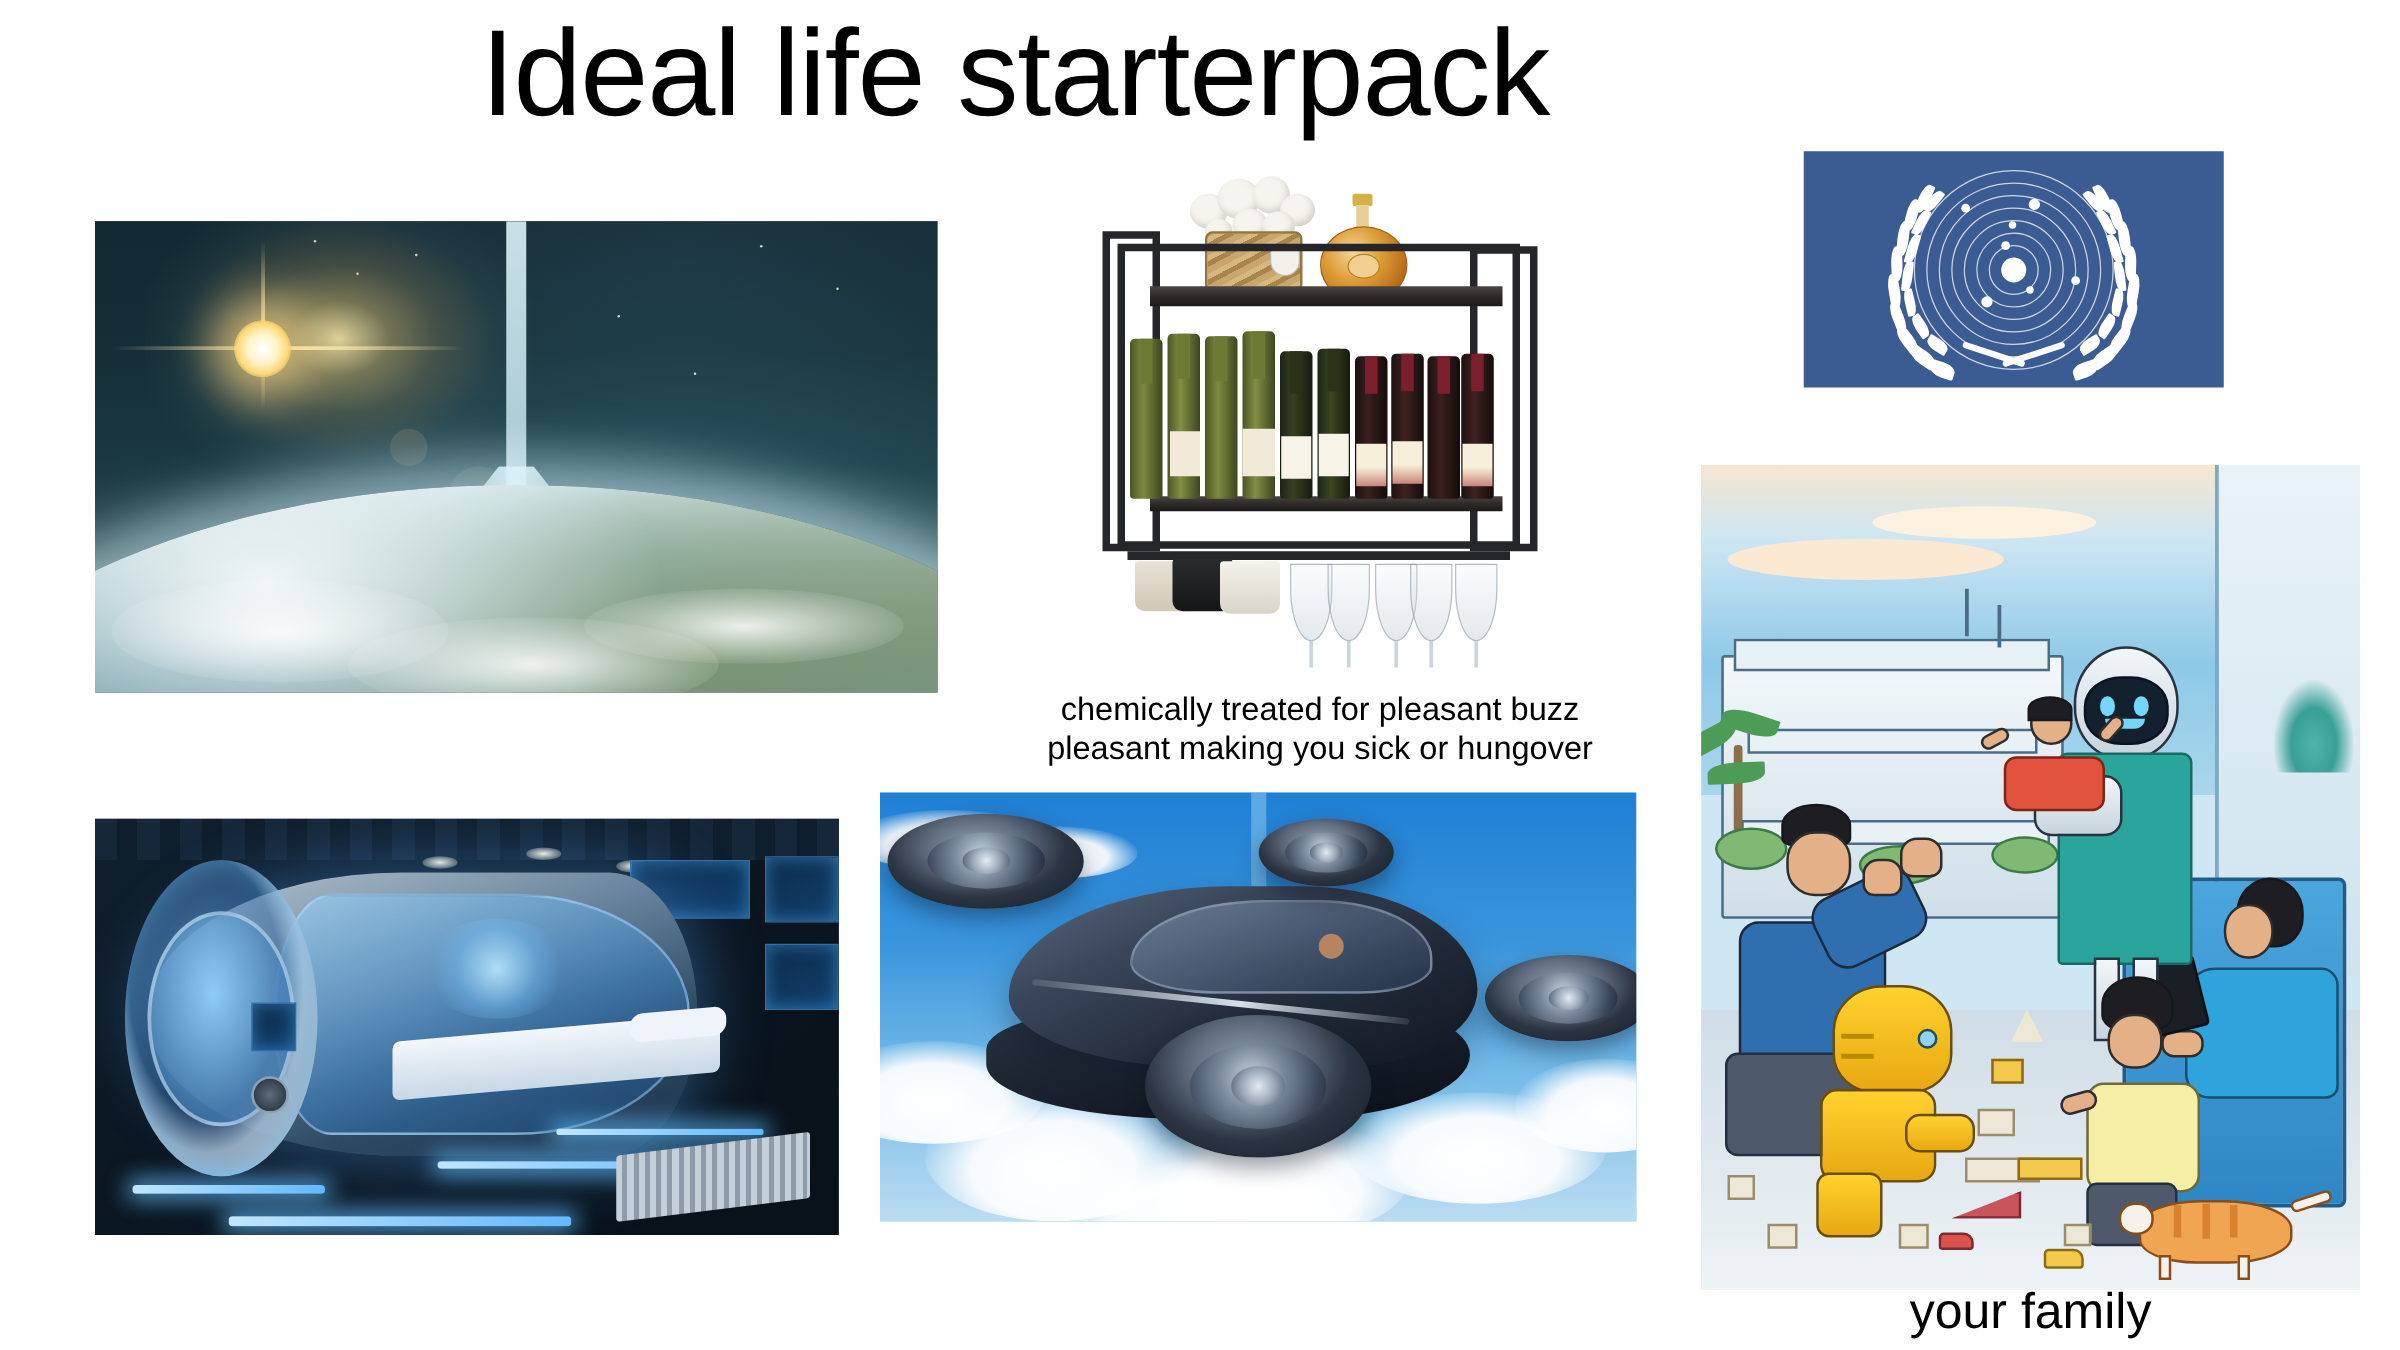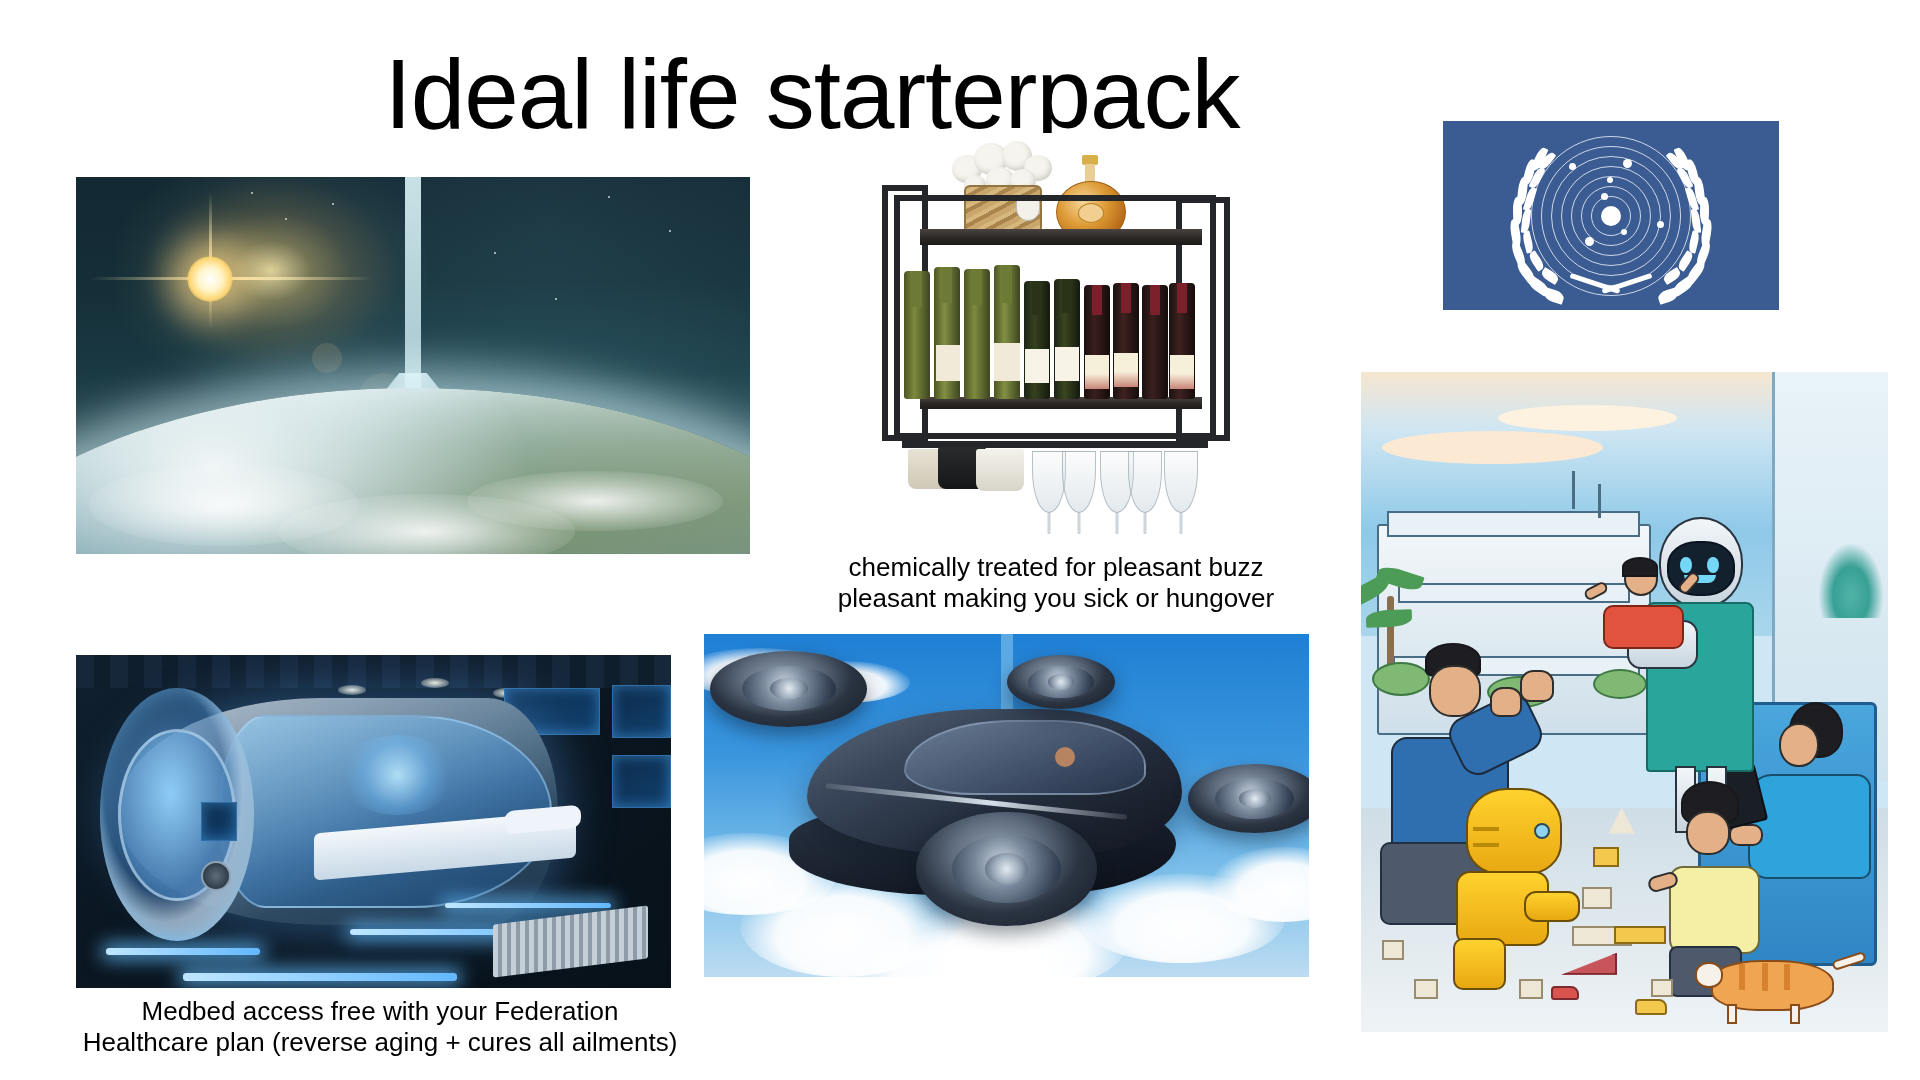--- a/index.html
+++ b/index.html
@@ -11,21 +11,20 @@
   }
   #stage { position: relative; width: 1920px; height: 1080px; background: #fff; }
 
   .title {
     position: absolute; left: 0; top: 5px; width: 1624px;
     text-align: center;
     font-size: 98px; line-height: 1.1; color: #000;
     font-family: "Liberation Sans", sans-serif;
     letter-spacing: -1px;
     white-space: nowrap;
-    margin-top: 36px;
   }
 
   .cap {
     position: absolute; color: #000; text-align: center;
     font-family: "Liberation Sans", sans-serif;
     white-space: pre-line; line-height: 1.18;
   }
   .cap-lg { font-size: 40px; }
   .cap-md { font-size: 26px; }
 
@@ -450,22 +449,20 @@
     </div>
     <div class="mb-screen" style="left:21%;top:44%;width:6%;height:12%;"></div>
     <div style="position:absolute;left:21%;top:62%;width:5%;height:9%;border-radius:50%;background:radial-gradient(circle,#5e6d7c,#1d2834);border:2px solid #8fa3b5;"></div>
 
     <div class="mb-led" style="left:5%;bottom:10%;width:26%;height:7px;"></div>
     <div class="mb-led" style="left:18%;bottom:2%;width:46%;height:8px;"></div>
     <div class="mb-led" style="left:46%;bottom:16%;width:40%;height:6px;"></div>
     <div class="mb-led" style="left:62%;bottom:24%;width:28%;height:5px;"></div>
     <div class="mb-steps"></div>
   </div>
-  <div class="cap cap-md" style="left:60px; top:996px; width:640px;">Medbed access free with your Federation
-Healthcare plan (reverse aging + cures all ailments)</div>
 
   <div class="panel" id="img-car" style="left:704px; top:634px; width:605px; height:343px;">
     <div class="sky-bg"></div>
     <div class="beam" style="top:0;height:100%;opacity:.45;"></div>
 
     <div class="cloud" style="left:-4%;top:4%;width:26%;height:14%;"></div>
     <div class="cloud" style="left:12%;top:8%;width:22%;height:12%;"></div>
     <div class="cloud" style="left:-8%;top:58%;width:30%;height:24%;"></div>
     <div class="cloud" style="left:6%;top:70%;width:34%;height:30%;"></div>
     <div class="cloud" style="left:34%;top:76%;width:36%;height:28%;"></div>
@@ -596,14 +593,15 @@
       <div class="cat-body" style="left:8%;top:10%;width:78%;height:70%;"></div>
       <div class="cat-stripe" style="left:26%;top:16%;width:6px;height:26px;"></div>
       <div class="cat-stripe" style="left:40%;top:14%;width:6px;height:28px;"></div>
       <div class="cat-stripe" style="left:54%;top:16%;width:6px;height:26px;"></div>
       <div style="position:absolute;left:-2%;top:12%;width:28px;height:26px;border-radius:46%;background:#f6f2ea;border:2.5px solid #8a4c18;"></div>
       <div style="position:absolute;right:-6%;top:4%;width:34px;height:10px;border-radius:8px;background:#f6f2ea;border:2.5px solid #8a4c18;transform:rotate(-18deg);"></div>
       <div style="position:absolute;left:18%;top:70%;width:10px;height:20px;background:#f6f2ea;border:2.5px solid #8a4c18;"></div>
       <div style="position:absolute;left:58%;top:70%;width:10px;height:20px;background:#f6f2ea;border:2.5px solid #8a4c18;"></div>
     </div>
   </div>
+  <div class="cap cap-lg" style="left:1361px; top:1026px; width:527px;">your family</div>
 
 </div>
 
 </body></html>

